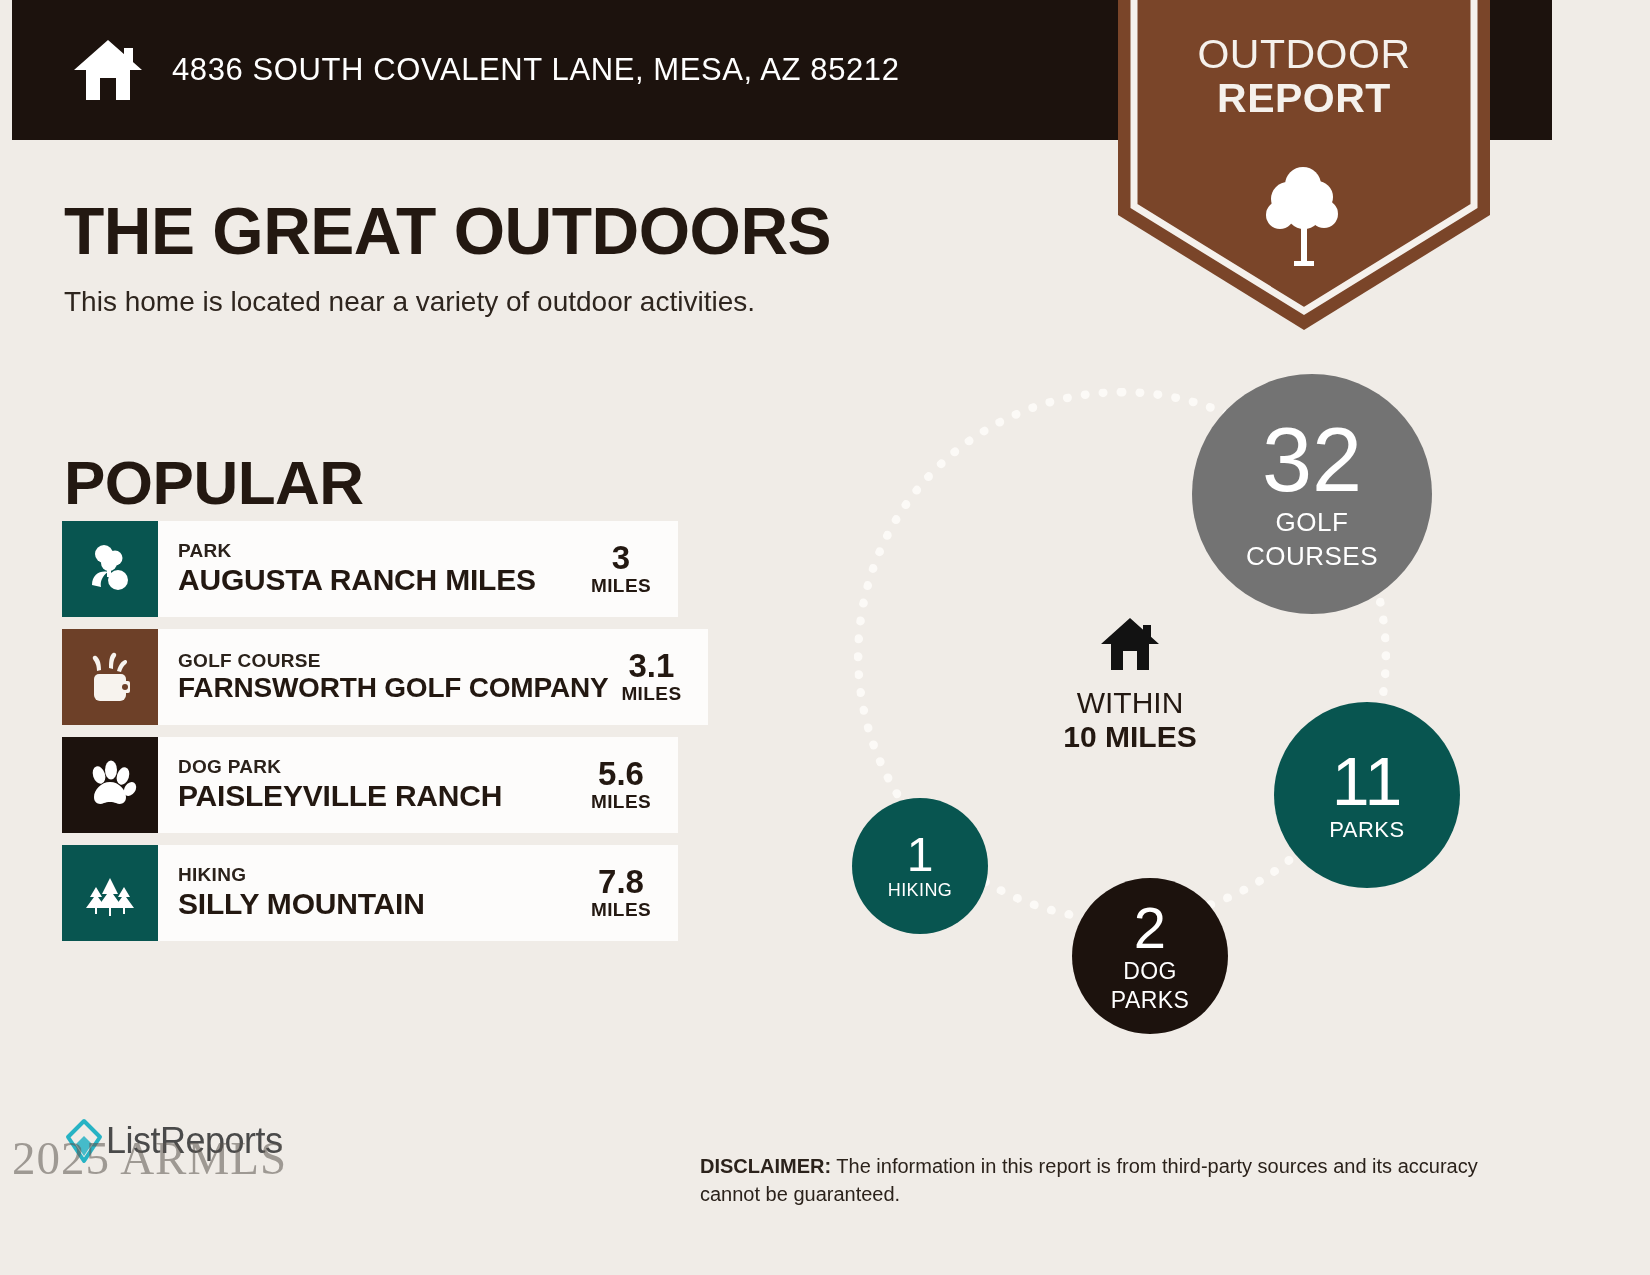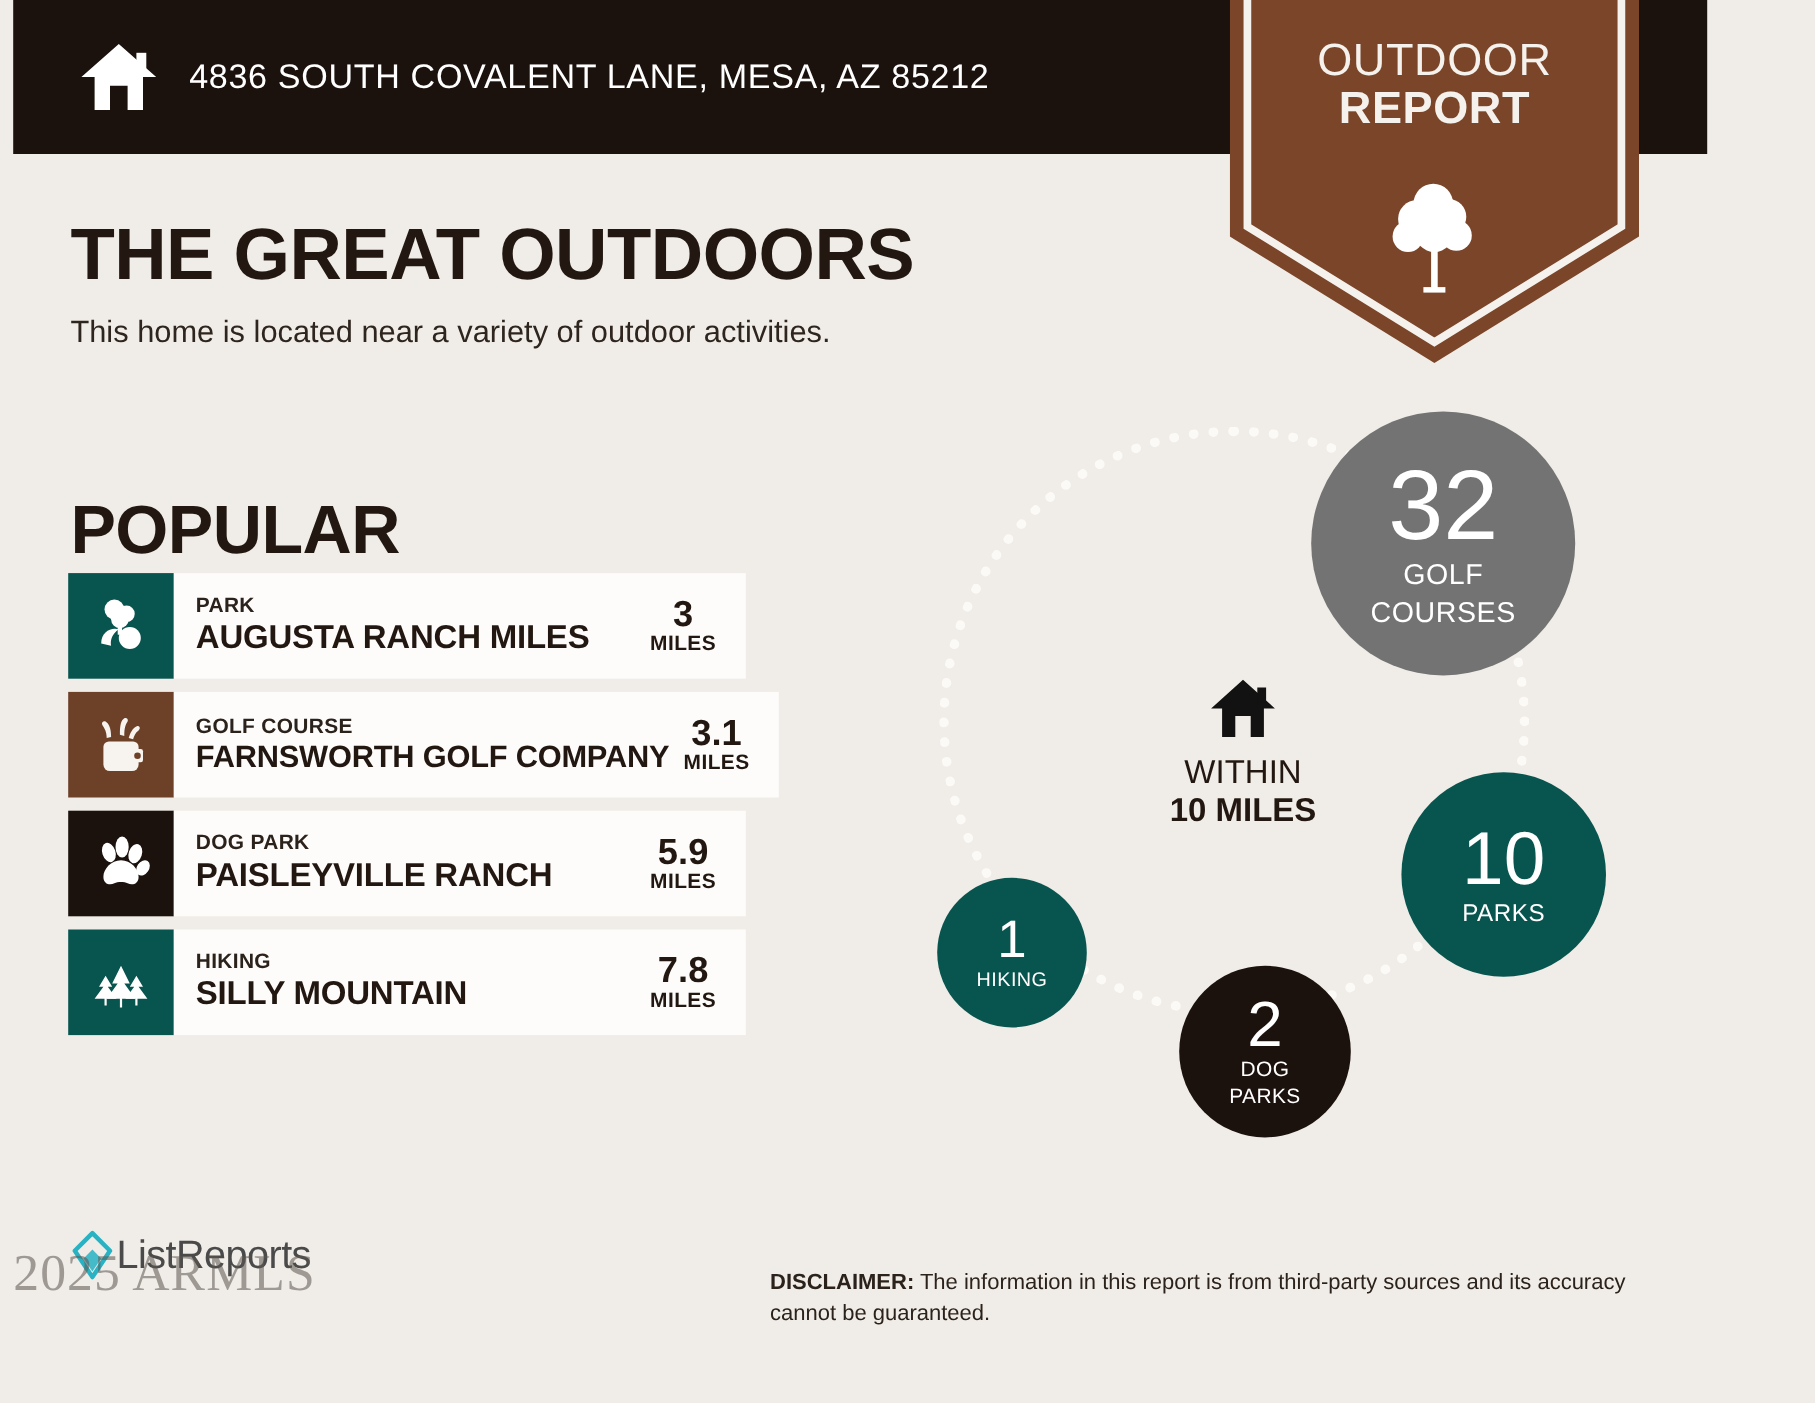--- a/index.html
+++ b/index.html
@@ -102,21 +102,21 @@
   .b-golf { left:362px; top:16px;  width:240px; height:240px; background:#737373; }
   .b-golf .bub-num { font-size:90px; }
   .b-golf .bub-lab { font-size:26px; letter-spacing:0.5px; margin-top:6px; }
 
   .b-parks { left:444px; top:344px; width:186px; height:186px; background:#085550; }
   .b-parks .bub-num { font-size:68px; }
   .b-parks .bub-lab { font-size:22px; letter-spacing:0.5px; margin-top:5px; }
 
   .b-dogs { left:242px; top:520px; width:156px; height:156px; background:#1c120d; }
   .b-dogs .bub-num { font-size:58px; }
-  .b-dogs .bub-lab { font-size:19px; letter-spacing:0.4px; margin-top:4px; }
+  .b-dogs .bub-lab { font-size:23px; letter-spacing:0.4px; margin-top:4px; }
 
   .b-hiking { left:22px; top:440px; width:136px; height:136px; background:#085550; }
   .b-hiking .bub-num { font-size:48px; }
   .b-hiking .bub-lab { font-size:18px; letter-spacing:0.4px; margin-top:3px; }
 
   .center-block {
     position:absolute; left:200px; top:258px; width:200px;
     text-align:center;
   }
   .center-home { width:62px; height:56px; margin:0 auto 14px; display:block; }
@@ -234,21 +234,21 @@
         <ellipse cx="47" cy="31" rx="5.5" ry="7.5" fill="#ffffff" transform="rotate(34 47 31)"></ellipse>
         <path d="M27 24 C36 24 43 32 43 39 C43 46 37 47 33 45 C30 43.5 24 43.5 21 45 C17 47 11 46 11 39 C11 32 18 24 27 24 Z" fill="#ffffff"></path>
       </svg>
     </div>
     <div class="row-body">
       <div class="row-texts">
         <div class="row-cat">DOG PARK</div>
         <div class="row-name">PAISLEYVILLE RANCH</div>
       </div>
       <div class="row-dist">
-        <div class="row-dist-val">5.9</div>
+        <div class="row-dist-val">5.6</div>
         <div class="row-dist-unit">MILES</div>
       </div>
     </div>
   </div>
 
   <div class="row">
     <div class="row-icon" style="background:#085550">
       <svg width="58" height="58" viewBox="0 0 58 58">
         <path d="M14 50 L14 44 L5 44 L13 33 L9 33 L15 23 L21 33 L17 33 L25 44 L16 44 L16 50 Z" fill="#ffffff"></path>
         <path d="M42 50 L42 44 L33 44 L41 33 L37 33 L43 23 L49 33 L45 33 L53 44 L44 44 L44 50 Z" fill="#ffffff"></path>
@@ -282,21 +282,21 @@
     <div class="center-l2">10 MILES</div>
   </div>
 
   <div class="bubble b-golf">
     <div class="bub-num">32</div>
     <div class="bub-lab">GOLF</div>
     <div class="bub-lab">COURSES</div>
   </div>
 
   <div class="bubble b-parks">
-    <div class="bub-num">10</div>
+    <div class="bub-num">11</div>
     <div class="bub-lab">PARKS</div>
   </div>
 
   <div class="bubble b-dogs">
     <div class="bub-num">2</div>
     <div class="bub-lab">DOG</div>
     <div class="bub-lab">PARKS</div>
   </div>
 
   <div class="bubble b-hiking">

